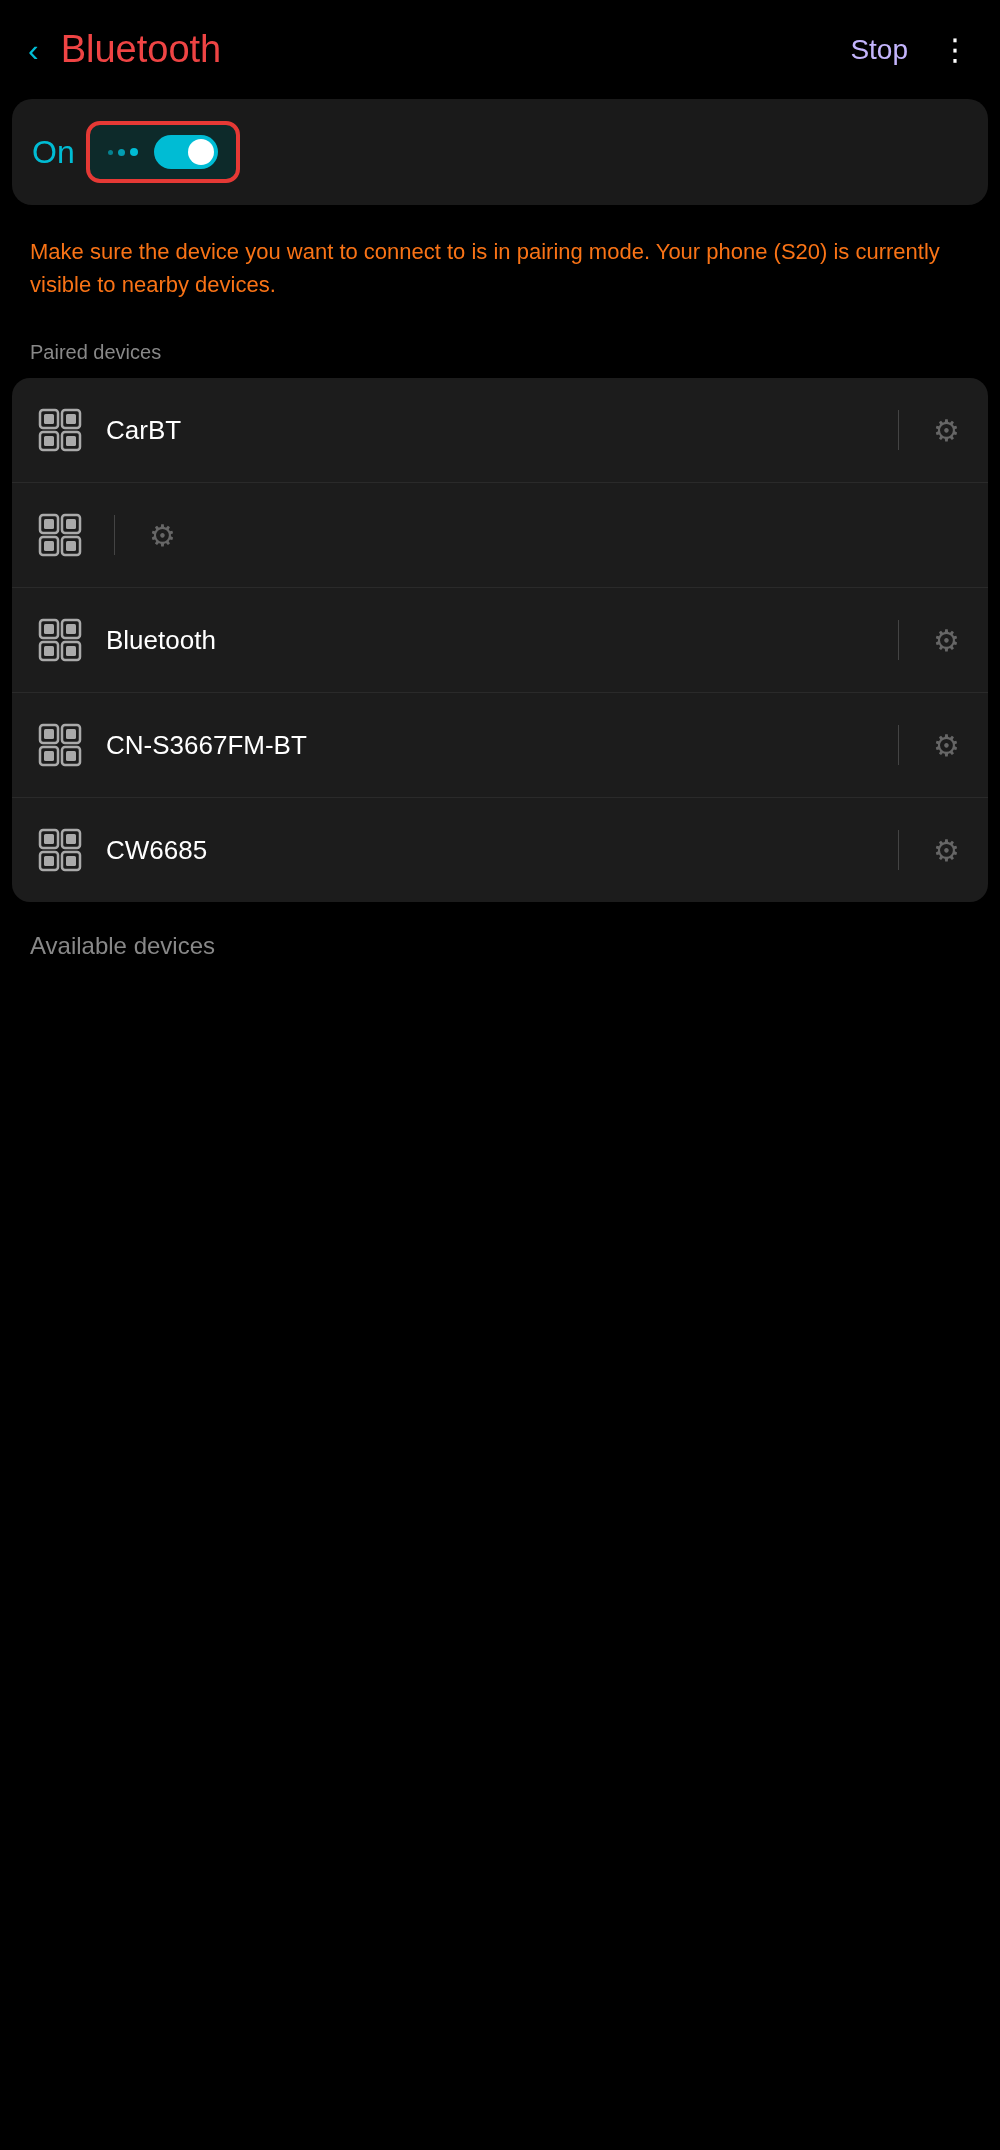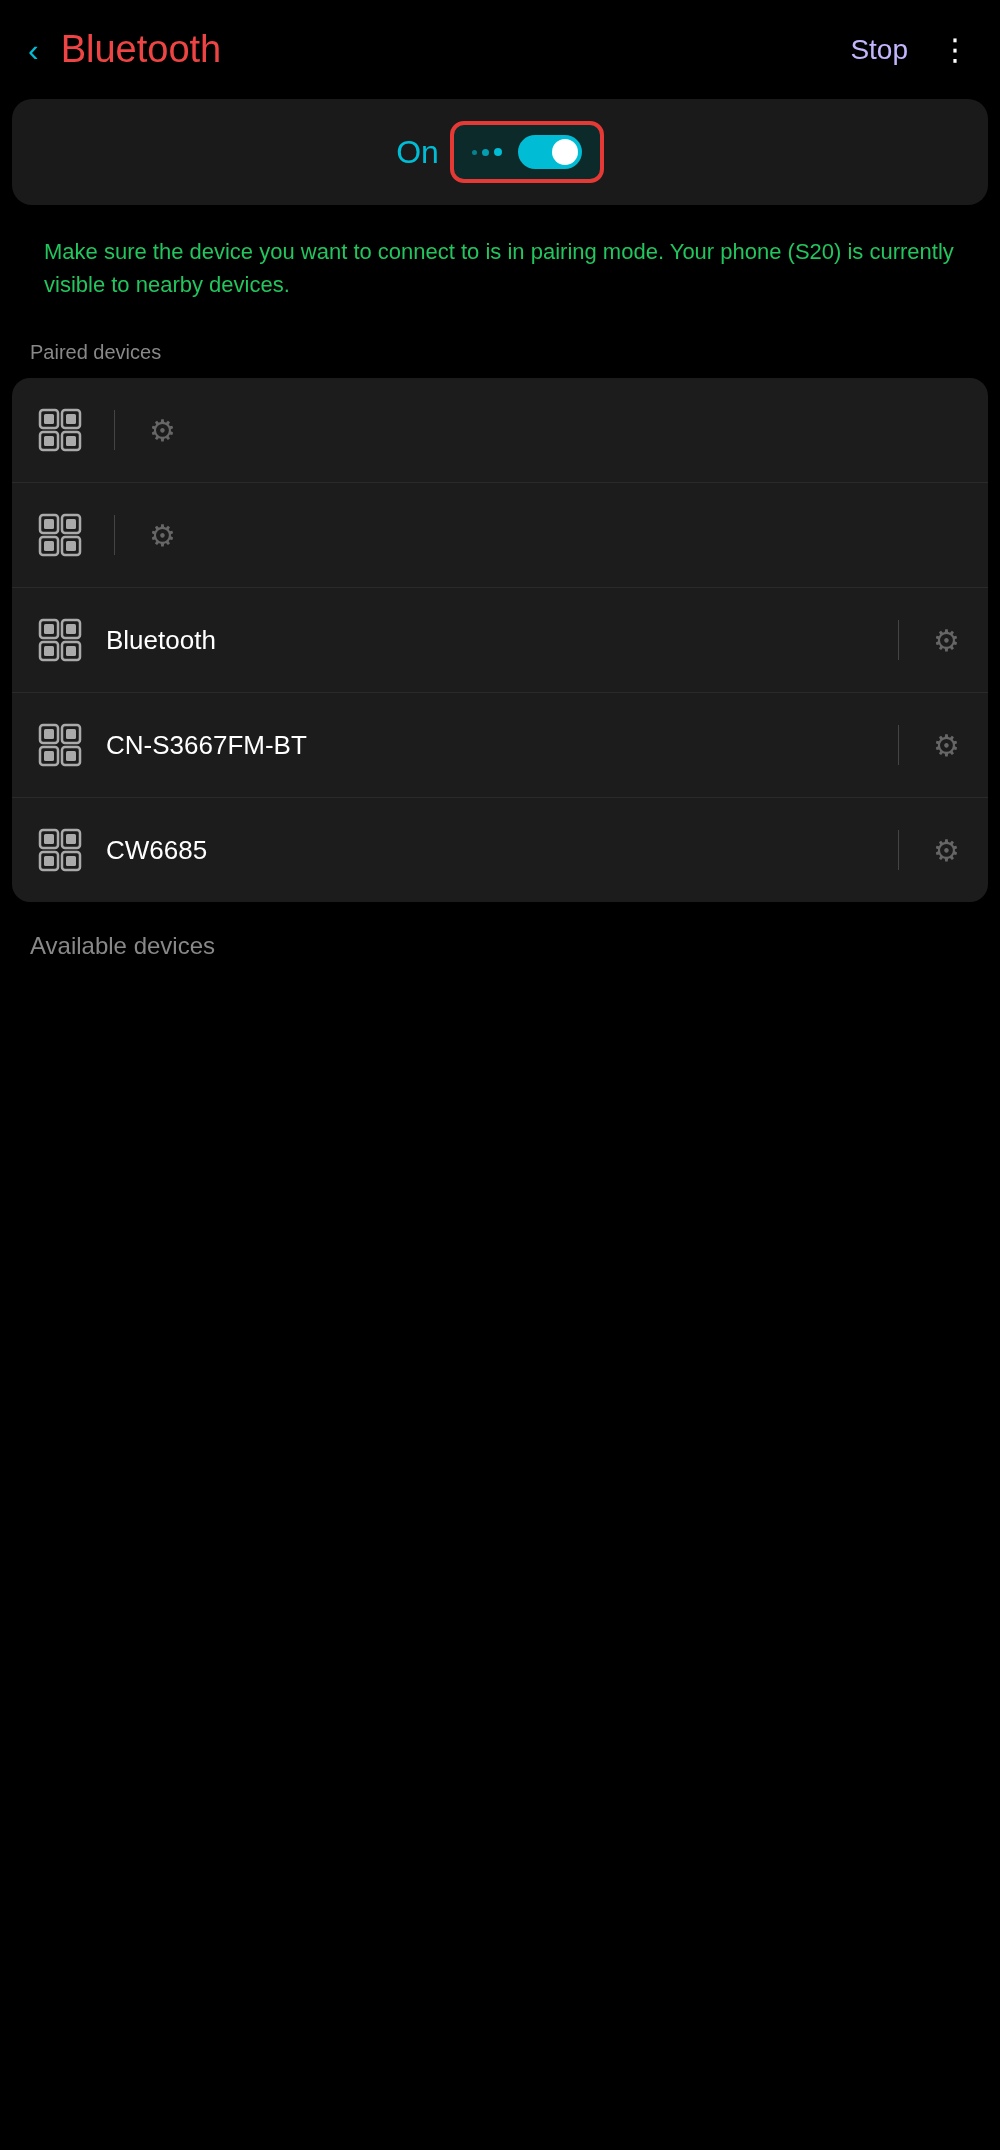--- a/index.html
+++ b/index.html
@@ -47,21 +47,21 @@
     }
 
     
     .toggle-row {
       display: flex;
       align-items: center;
       background: #1a1a1a;
       border-radius: 20px;
       margin: 0 12px;
       padding: 22px 20px;
-      justify-content: center;
+      justify-content: flex-start;
       gap: 11px;
     }
     .toggle-label {
       color: #00bcd4;
       font-size: 32px;
       font-weight: 400;
     }
     .toggle-right {
       display: flex;
       align-items: center;
@@ -103,24 +103,24 @@
       top: 4px;
       right: 4px;
       width: 26px;
       height: 26px;
       border-radius: 50%;
       background: #fff;
     }
 
     
     .description {
-      color: #22c55e;
+      color: #f97316;
       font-size: 22px;
       line-height: 1.5;
-      padding: 30px 30px 10px 44px;
+      padding: 30px 30px 10px 30px;
     }
 
     
     .section-label {
       color: #888;
       font-size: 20px;
       padding: 30px 30px 14px 30px;
       font-weight: 400;
     }
 
@@ -224,20 +224,21 @@
         <rect x="4" y="4" width="18" height="18" rx="3" stroke="#aaa" stroke-width="2.5"></rect>
         <rect x="26" y="4" width="18" height="18" rx="3" stroke="#aaa" stroke-width="2.5"></rect>
         <rect x="4" y="26" width="18" height="18" rx="3" stroke="#aaa" stroke-width="2.5"></rect>
         <rect x="26" y="26" width="18" height="18" rx="3" stroke="#aaa" stroke-width="2.5"></rect>
         <rect x="8" y="8" width="10" height="10" rx="1.5" fill="#aaa"></rect>
         <rect x="30" y="8" width="10" height="10" rx="1.5" fill="#aaa"></rect>
         <rect x="8" y="30" width="10" height="10" rx="1.5" fill="#aaa"></rect>
         <rect x="30" y="30" width="10" height="10" rx="1.5" fill="#aaa"></rect>
       </svg>
     </div>
+    <span class="device-name">CarBT</span>
     <div class="divider-v"></div>
     <span class="gear-icon">⚙</span>
   </div>
 
   <div class="device-row">
     <div class="device-icon">
       <svg viewBox="0 0 48 48" fill="none">
         <rect x="4" y="4" width="18" height="18" rx="3" stroke="#aaa" stroke-width="2.5"></rect>
         <rect x="26" y="4" width="18" height="18" rx="3" stroke="#aaa" stroke-width="2.5"></rect>
         <rect x="4" y="26" width="18" height="18" rx="3" stroke="#aaa" stroke-width="2.5"></rect>

